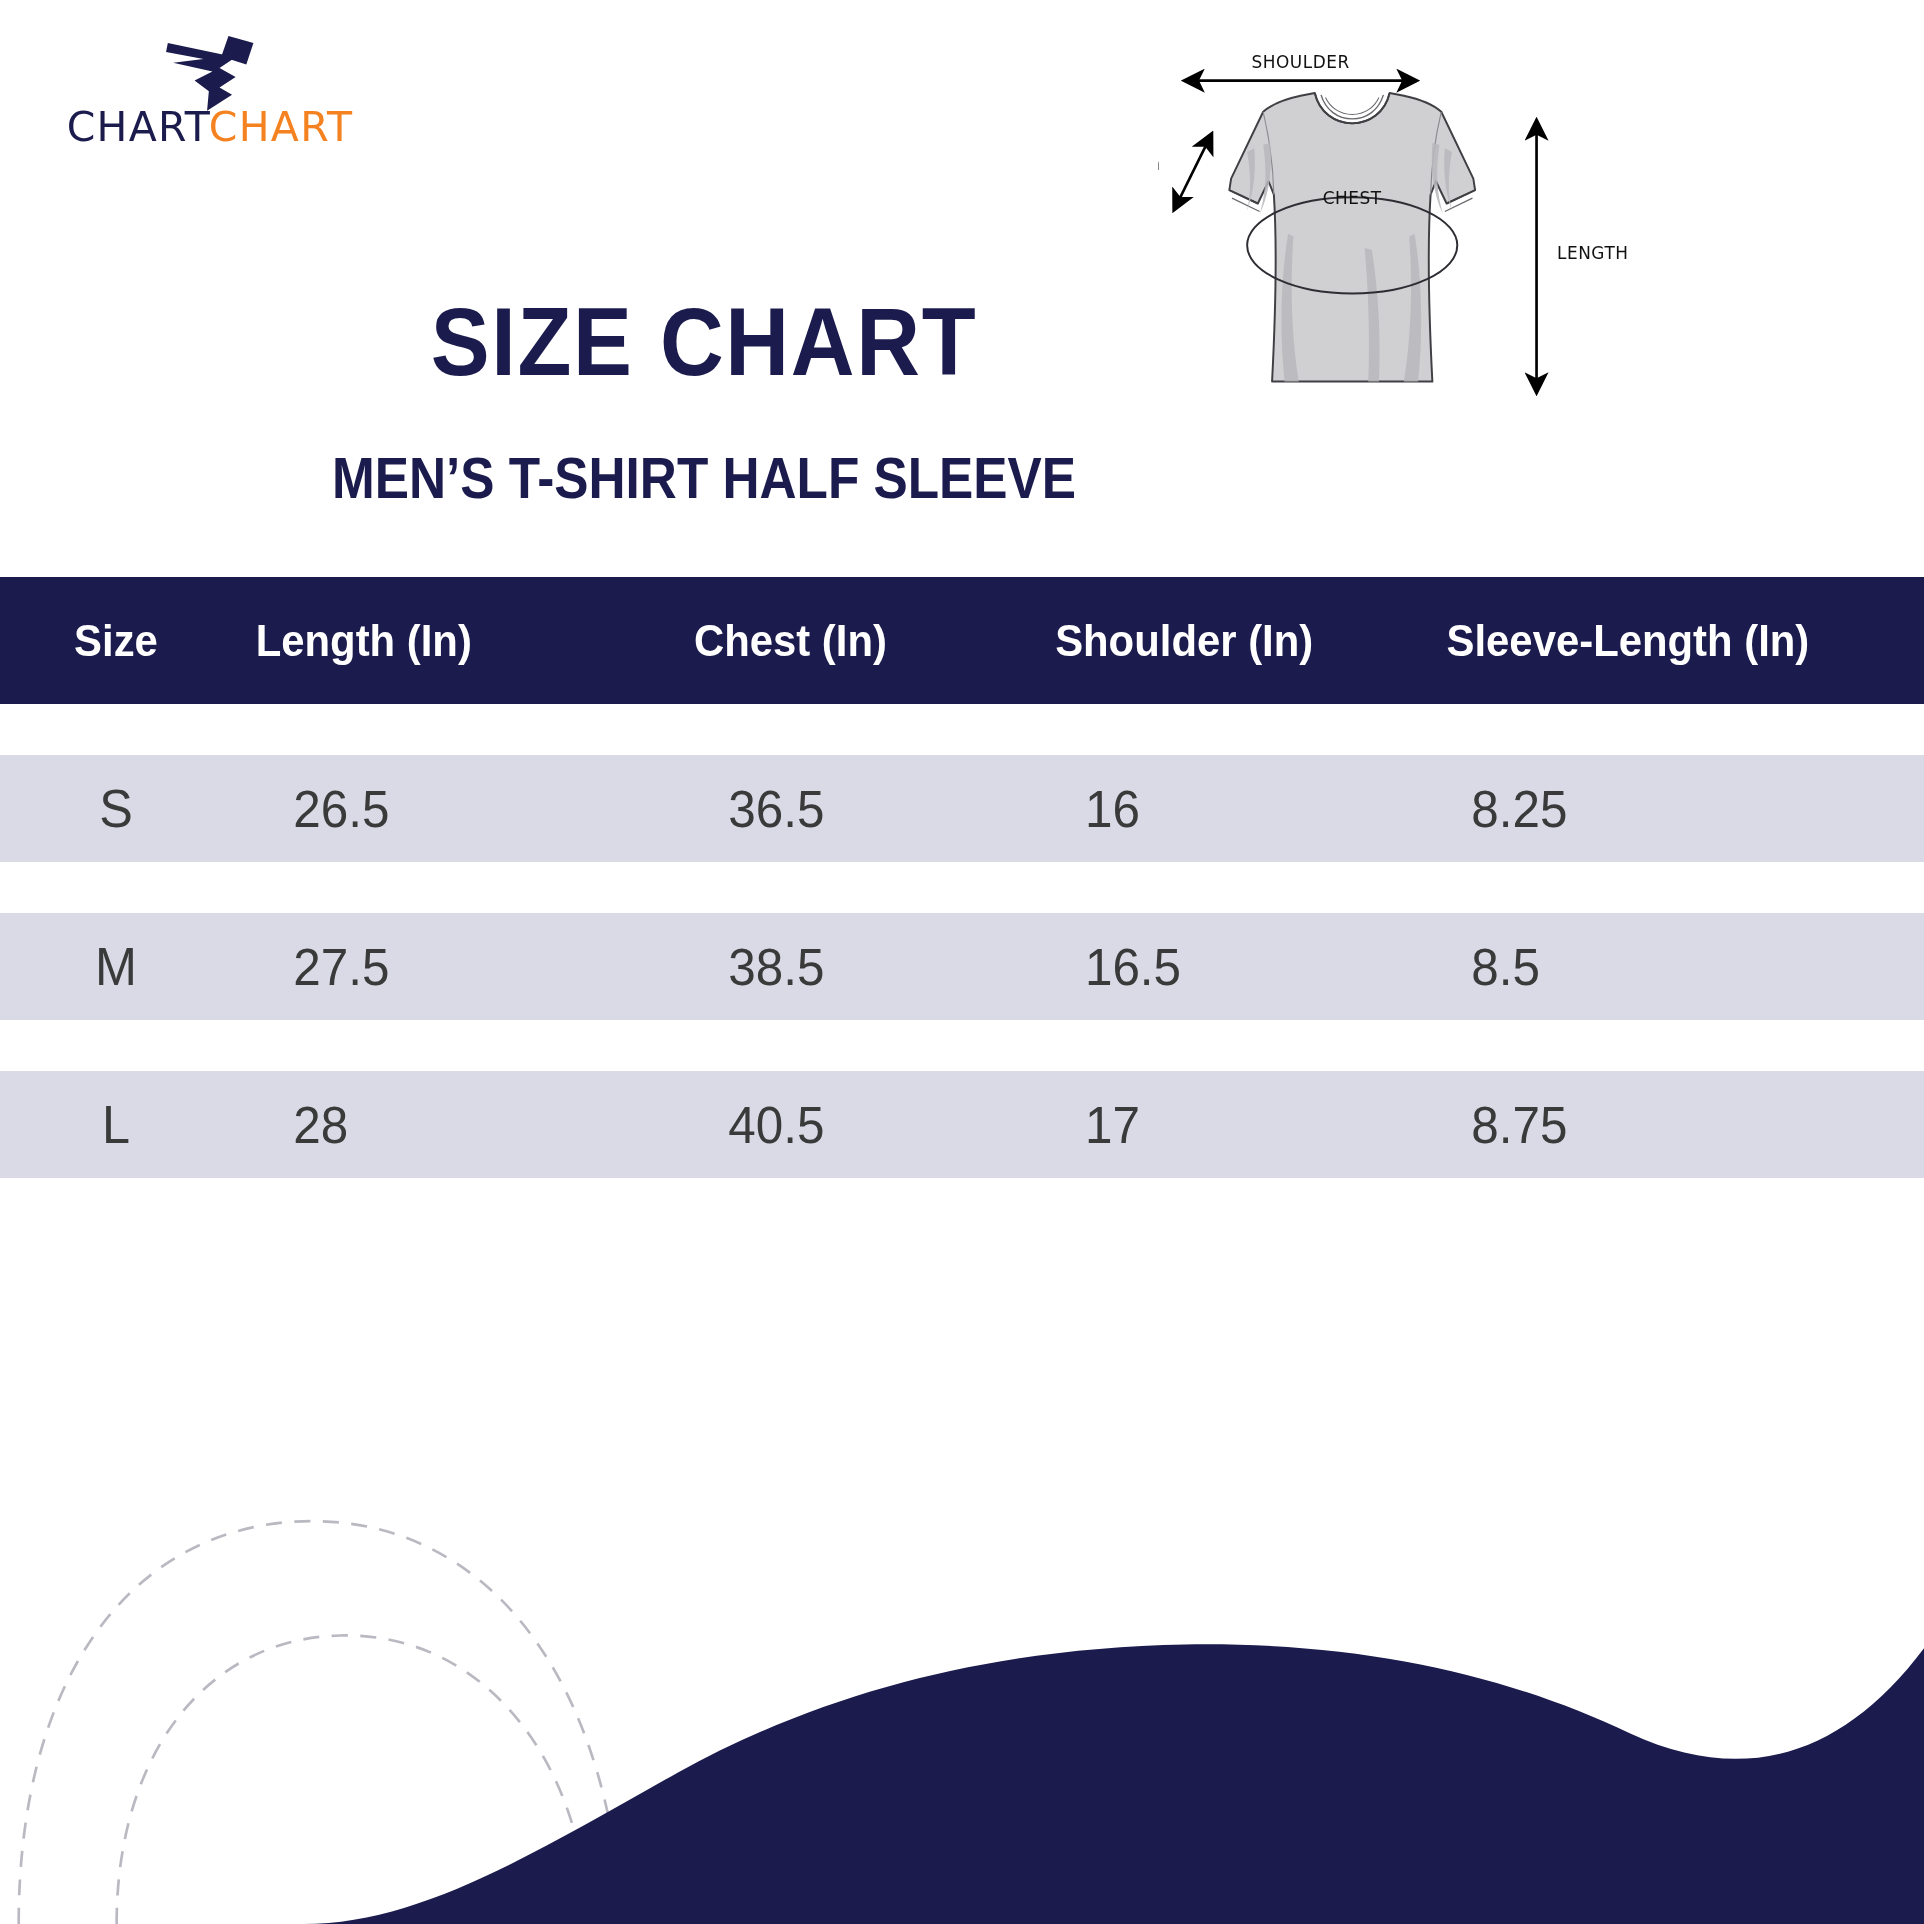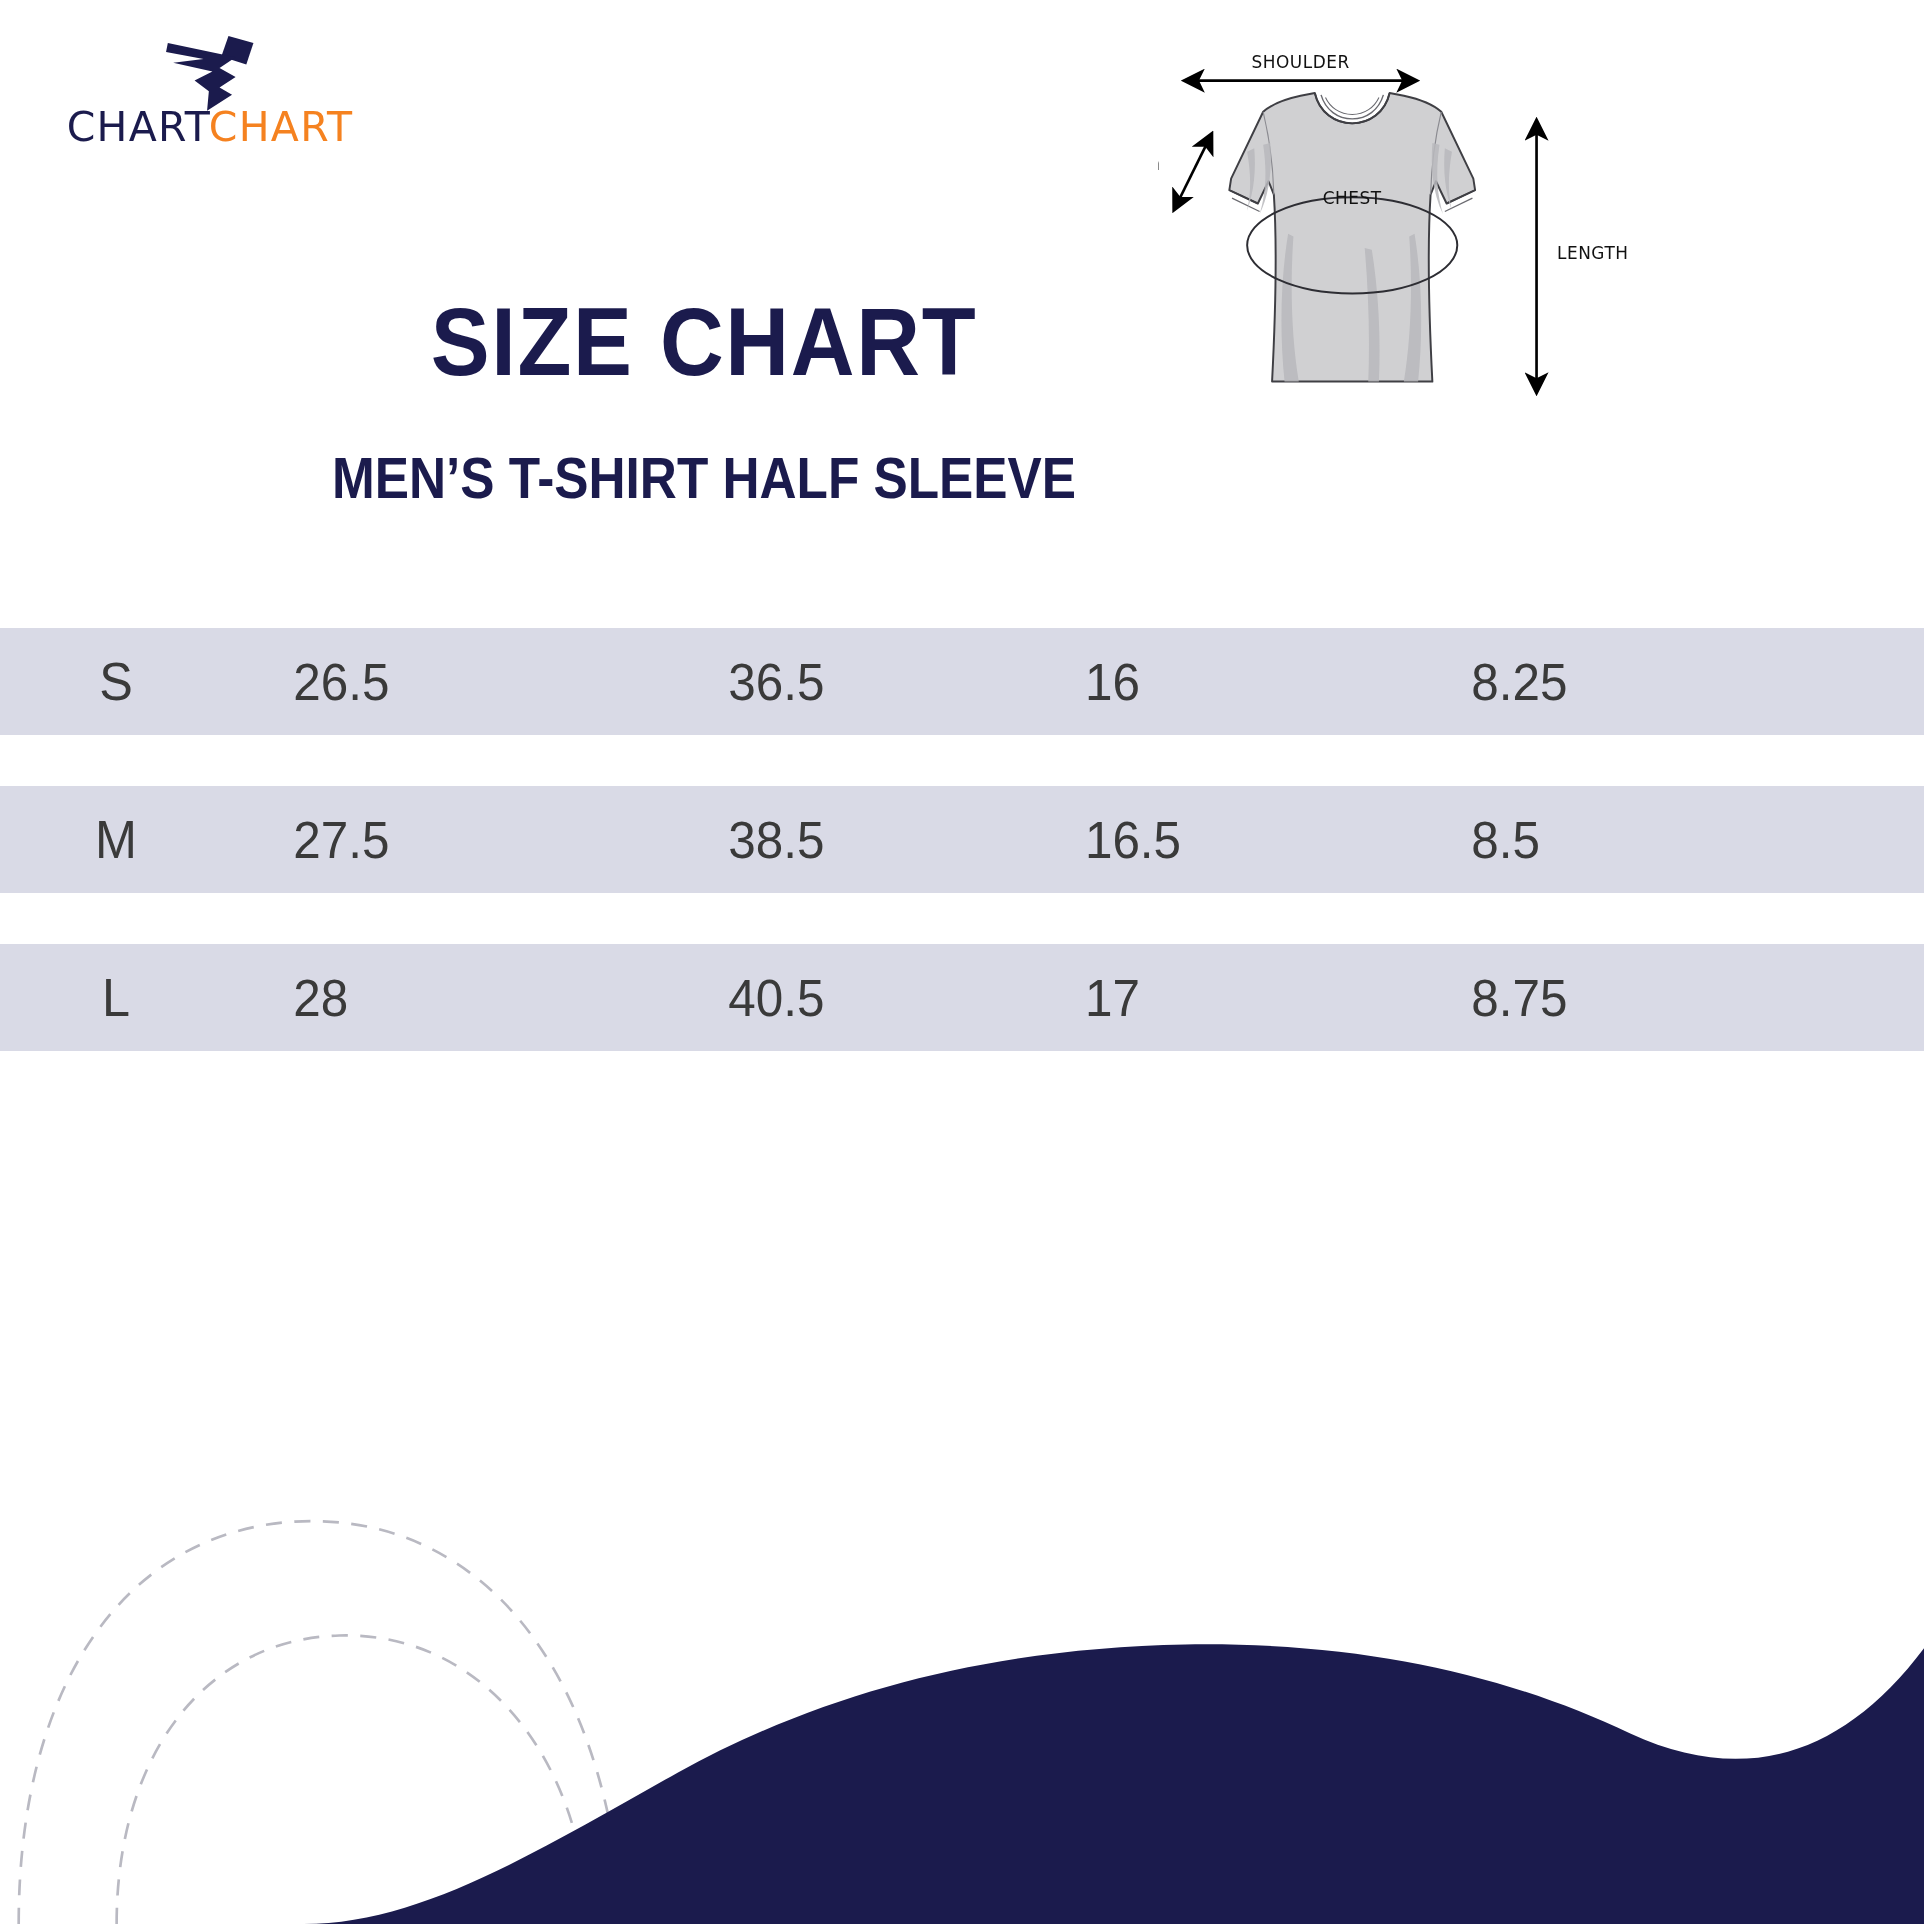--- a/index.html
+++ b/index.html
@@ -247,20 +247,27 @@
       <line x1="425" y1="85" x2="425" y2="390" stroke="#000000" stroke-width="3" marker-start="url(#arrTail)" marker-end="url(#arrHead)"></line>
       <text class="dim-label dim-label-caps" x="448" y="240" text-anchor="start">LENGTH</text>
 
       <line x1="60" y1="100" x2="18" y2="185" stroke="#000000" stroke-width="3" marker-start="url(#arrTail)" marker-end="url(#arrHead)"></line>
       <text class="dim-label dim-label-mixed" x="-155" y="140" text-anchor="start">Sleeve-Length</text>
     </svg>
   </div>
 
   <div class="size-table">
 
+    <div class="table-header">
+      <div class="th col-0">Size</div>
+      <div class="th col-1">Length (In)</div>
+      <div class="th col-2">Chest (In)</div>
+      <div class="th col-3">Shoulder (In)</div>
+      <div class="th col-4">Sleeve-Length (In)</div>
+    </div>
 
     <div class="rows-wrap">
 
       <div class="trow gap"></div>
 
       <div class="trow">
         <div class="td size-cell col-0">S</div>
         <div class="td col-1">26.5</div>
         <div class="td col-2">36.5</div>
         <div class="td col-3">16</div>

